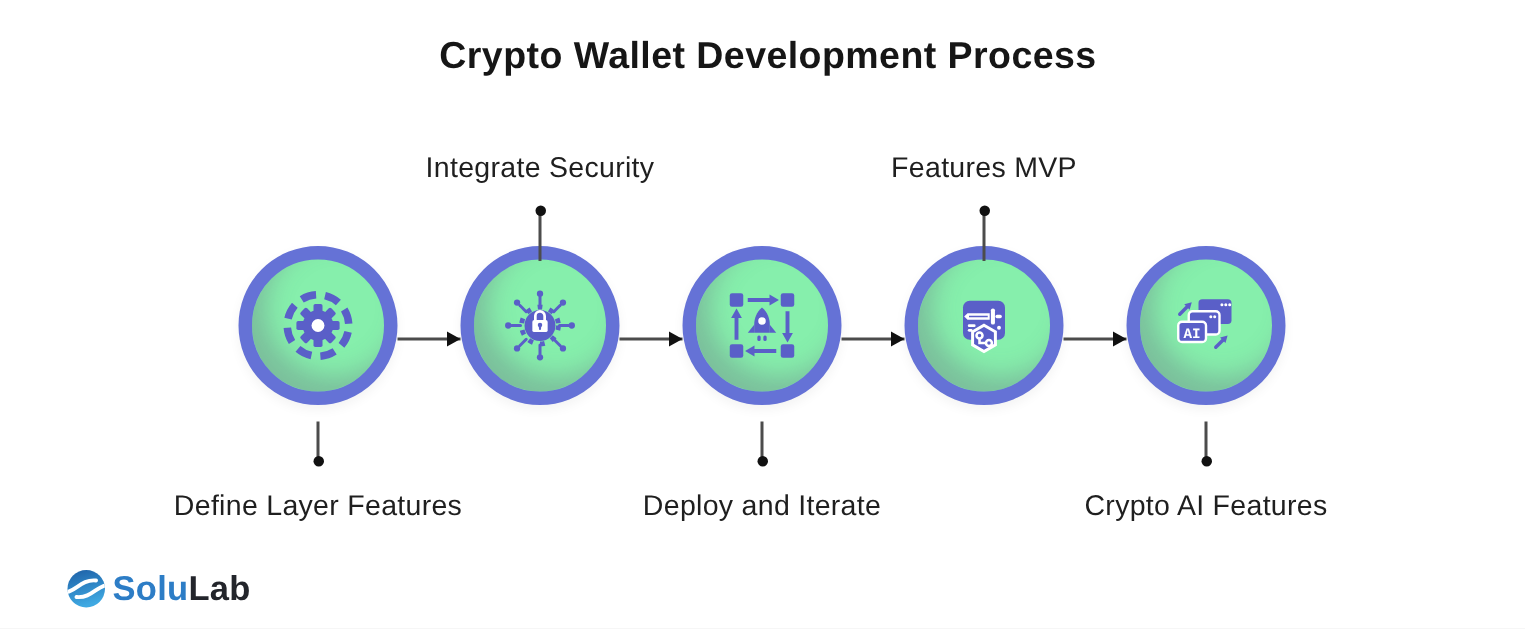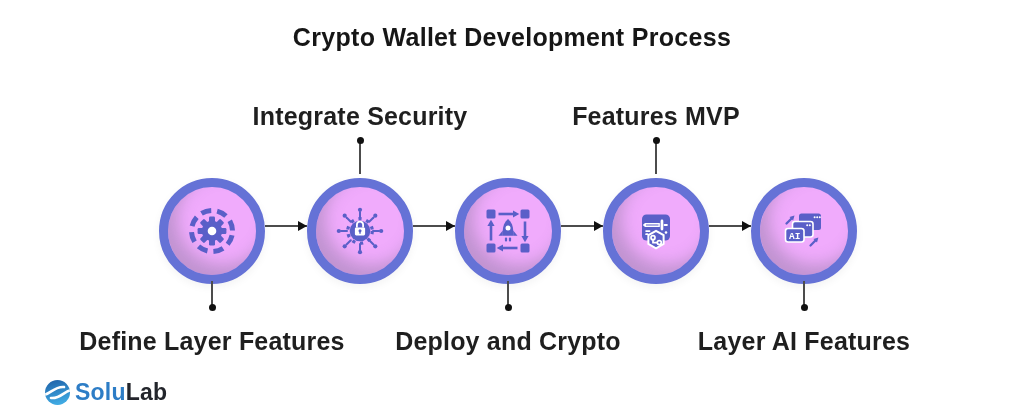--- a/index.html
+++ b/index.html
@@ -16,35 +16,35 @@
   body{background:#e8e8e8;font-family:"Liberation Sans",sans-serif;}
   .canvas{
     position:relative;width:1024px;height:419px;background:#ffffff;overflow:hidden;
   }
   .title{
     position:absolute;top:23px;left:0;right:0;text-align:center;
     font-size:25px;font-weight:800;letter-spacing:.3px;color:var(--title-text);
   }
   .step{position:absolute;top:0;width:0;}
   .circle{
-    position:absolute;left:-53px;top:178px;width:106px;height:106px;border-radius:50%;
-    border:9px solid var(--ring);background:#f0abfc;
+    position:absolute;left:-53px;top:164px;width:106px;height:106px;border-radius:50%;
+    border:9px solid var(--ring);background:#86efac;
     box-shadow: inset 11px -12px 16px -2px rgba(104,104,126,.35), 0 3px 8px rgba(0,0,0,.05);
     display:flex;align-items:center;justify-content:center;
   }
   .circle svg{color:var(--icon);display:block;}
   .stem{position:absolute;left:-1px;width:2px;background:var(--connector);}
   .stem-top{top:141px;height:33px;}
   .stem-bottom{top:281px;height:26px;}
   .stem-dot{position:absolute;left:-3.5px;width:7px;height:7px;border-radius:50%;background:var(--dot);}
   .dot-top{top:137px;}
   .dot-bottom{top:304px;}
   .label{
     position:absolute;left:0;transform:translateX(-50%);white-space:nowrap;
-    font-size:25px;font-weight:700;letter-spacing:.2px;color:var(--label-text);
+    font-size:19px;font-weight:400;letter-spacing:.2px;color:var(--label-text);
   }
   .label-top{top:102px;}
   .label-bottom{top:327px;}
   .connector{position:absolute;top:225px;width:42px;height:2px;background:var(--connector);}
   .connector::after{
     content:"";position:absolute;right:0;top:-4px;width:0;height:0;
     border-left:9px solid var(--dot);border-top:5px solid transparent;border-bottom:5px solid transparent;
   }
   .logo{position:absolute;left:44px;top:379px;display:flex;align-items:flex-end;gap:4px;}
   .logo-text{font-size:23px;letter-spacing:.2px;}
@@ -141,21 +141,21 @@
           <path d="M21.8 26.5 L17.5 31.8 L21.8 31.8 Z"></path>
           <path d="M32.2 26.5 L36.5 31.8 L32.2 31.8 Z"></path>
           <rect x="23.9" y="33.6" width="2.2" height="3.8" rx="1"></rect>
           <rect x="27.9" y="33.6" width="2.2" height="3.8" rx="1"></rect>
         </g>
         <circle cx="27" cy="24" r="2.5" fill="#fff"></circle>
       </svg>
     </div>
     <div class="stem stem-bottom"></div>
     <div class="stem-dot dot-bottom"></div>
-    <div class="label label-bottom">Deploy and Crypto</div>
+    <div class="label label-bottom">Deploy and Iterate</div>
   </div>
 
   <div class="step" style="left:656px">
     <div class="circle">
       <svg width="54" height="54" viewBox="0 0 54 54">
         <rect x="13" y="10.5" width="28" height="26" rx="4.5" fill="currentColor"></rect>
         <g fill="#fff">
           <polygon points="13.8,21 16,18.9 30.8,18.9 30.8,23.1 16,23.1"></polygon>
           <rect x="31.6" y="15.6" width="2.7" height="10.8" rx="1.3"></rect>
           <rect x="34.6" y="19.9" width="4.3" height="2.2" rx="1.1"></rect>
@@ -196,21 +196,21 @@
           <line x1="33.5" y1="41.5" x2="38.2" y2="36.8"></line>
         </g>
         <g fill="currentColor">
           <polygon points="17.5,11.5 16.1,16.5 12.5,12.9"></polygon>
           <polygon points="41.4,33.6 40.0,38.6 36.4,35.0"></polygon>
         </g>
       </svg>
     </div>
     <div class="stem stem-bottom"></div>
     <div class="stem-dot dot-bottom"></div>
-    <div class="label label-bottom">Layer AI Features</div>
+    <div class="label label-bottom">Crypto AI Features</div>
   </div>
 
   <div class="connector" style="left:265px"></div>
   <div class="connector" style="left:413px"></div>
   <div class="connector" style="left:561px"></div>
   <div class="connector" style="left:709px"></div>
 
   <div class="logo">
     <svg width="27" height="27" viewBox="0 0 27 27">
       <defs>

